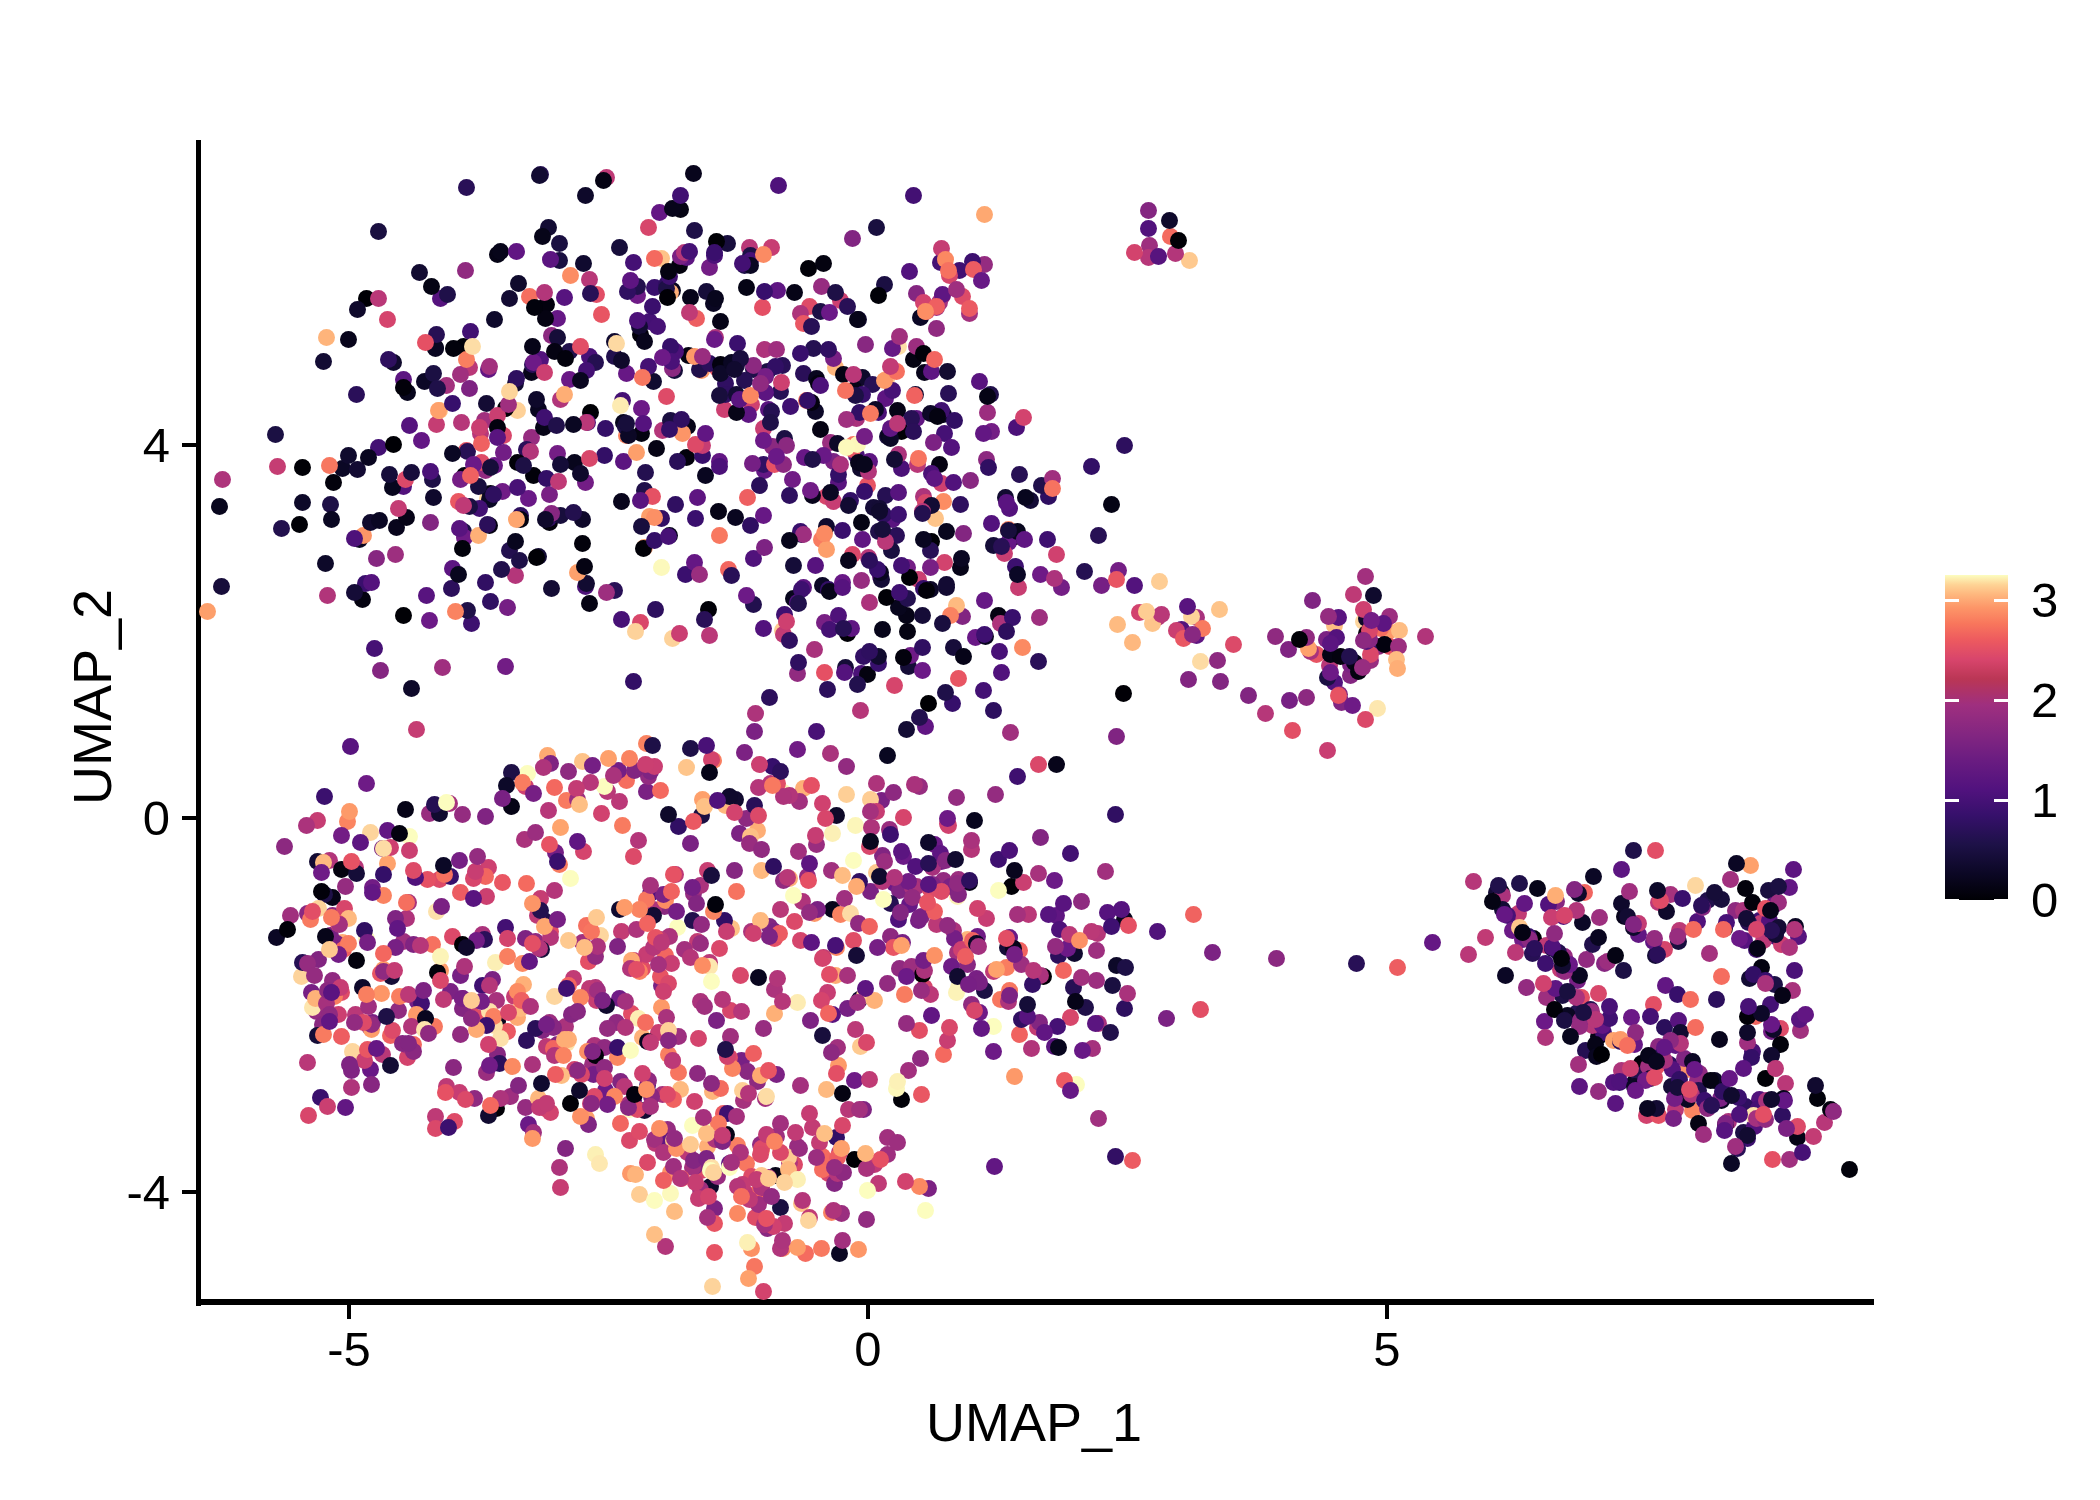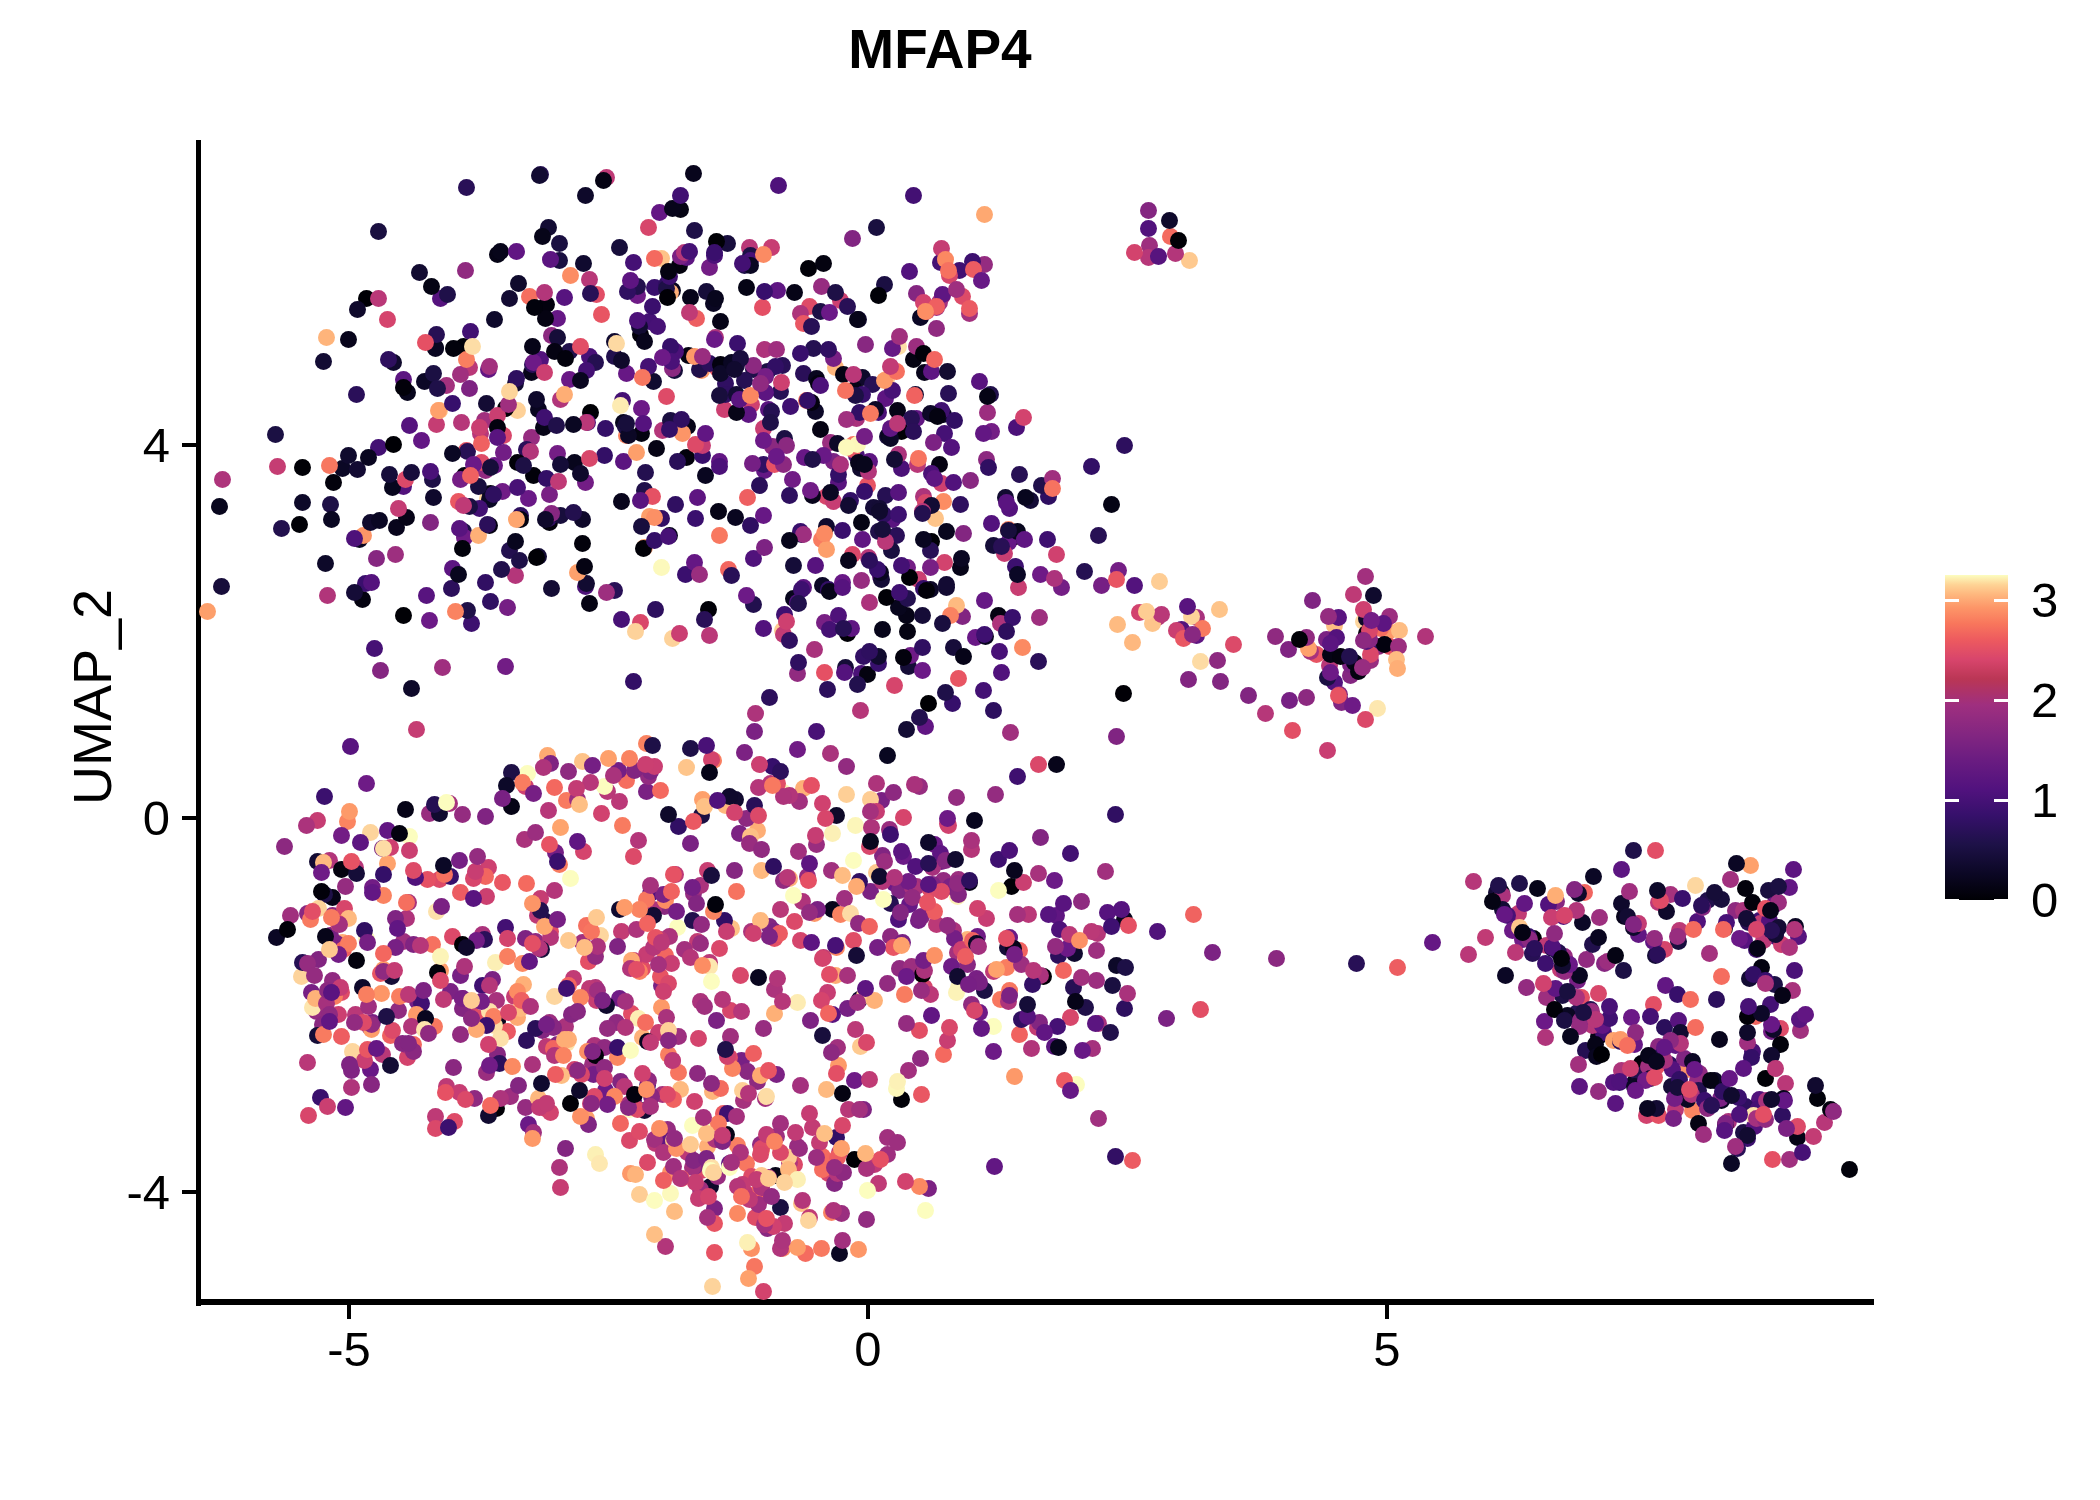--- a/index.html
+++ b/index.html
@@ -172,21 +172,20 @@
     color: #000000;
     transform: translateY(-50%);
     line-height: 1;
   }
 </style>
 </head>
 <body>
 
 <div id="root">
 
-  <div id="plot-title">MFAP4</div>
 
   <div id="axis-line-y"></div>
   <div id="axis-line-x"></div>
 
   <div id="scatter-layer">
       <div class="pt" style="left: 474.5px; top: 117px; background: rgb(3, 2, 14);"></div>
       <div class="pt" style="left: 735.2px; top: 315.7px; background: rgb(5, 3, 19);"></div>
       <div class="pt" style="left: 276.1px; top: 284.9px; background: rgb(182, 55, 121);"></div>
       <div class="pt" style="left: 457.4px; top: 110px; background: rgb(254, 195, 136);"></div>
       <div class="pt" style="left: 522.7px; top: 95.4px; background: rgb(24, 14, 61);"></div>
@@ -2473,20 +2472,21 @@
   <div class="ticklabel-x" style="left:868px;">0</div>
   <div class="ticklabel-x" style="left:1387px;">5</div>
 
   <div class="tick-y" style="top:443px;"></div>
   <div class="tick-y" style="top:816px;"></div>
   <div class="tick-y" style="top:1190px;"></div>
   <div class="ticklabel-y" style="top:445px;">4</div>
   <div class="ticklabel-y" style="top:818px;">0</div>
   <div class="ticklabel-y" style="top:1192px;">-4</div>
 
+  <div id="xlabel">UMAP_1</div>
   <div id="ylabel">UMAP_2</div>
 
   <div id="legend">
     <div id="colorbar"></div>
     <div class="cb-tick-left" style="top:324px;"></div>
     <div class="cb-tick-right" style="top:324px;"></div>
     <div class="cb-tick-left" style="top:224px;"></div>
     <div class="cb-tick-right" style="top:224px;"></div>
     <div class="cb-tick-left" style="top:124px;"></div>
     <div class="cb-tick-right" style="top:124px;"></div>

